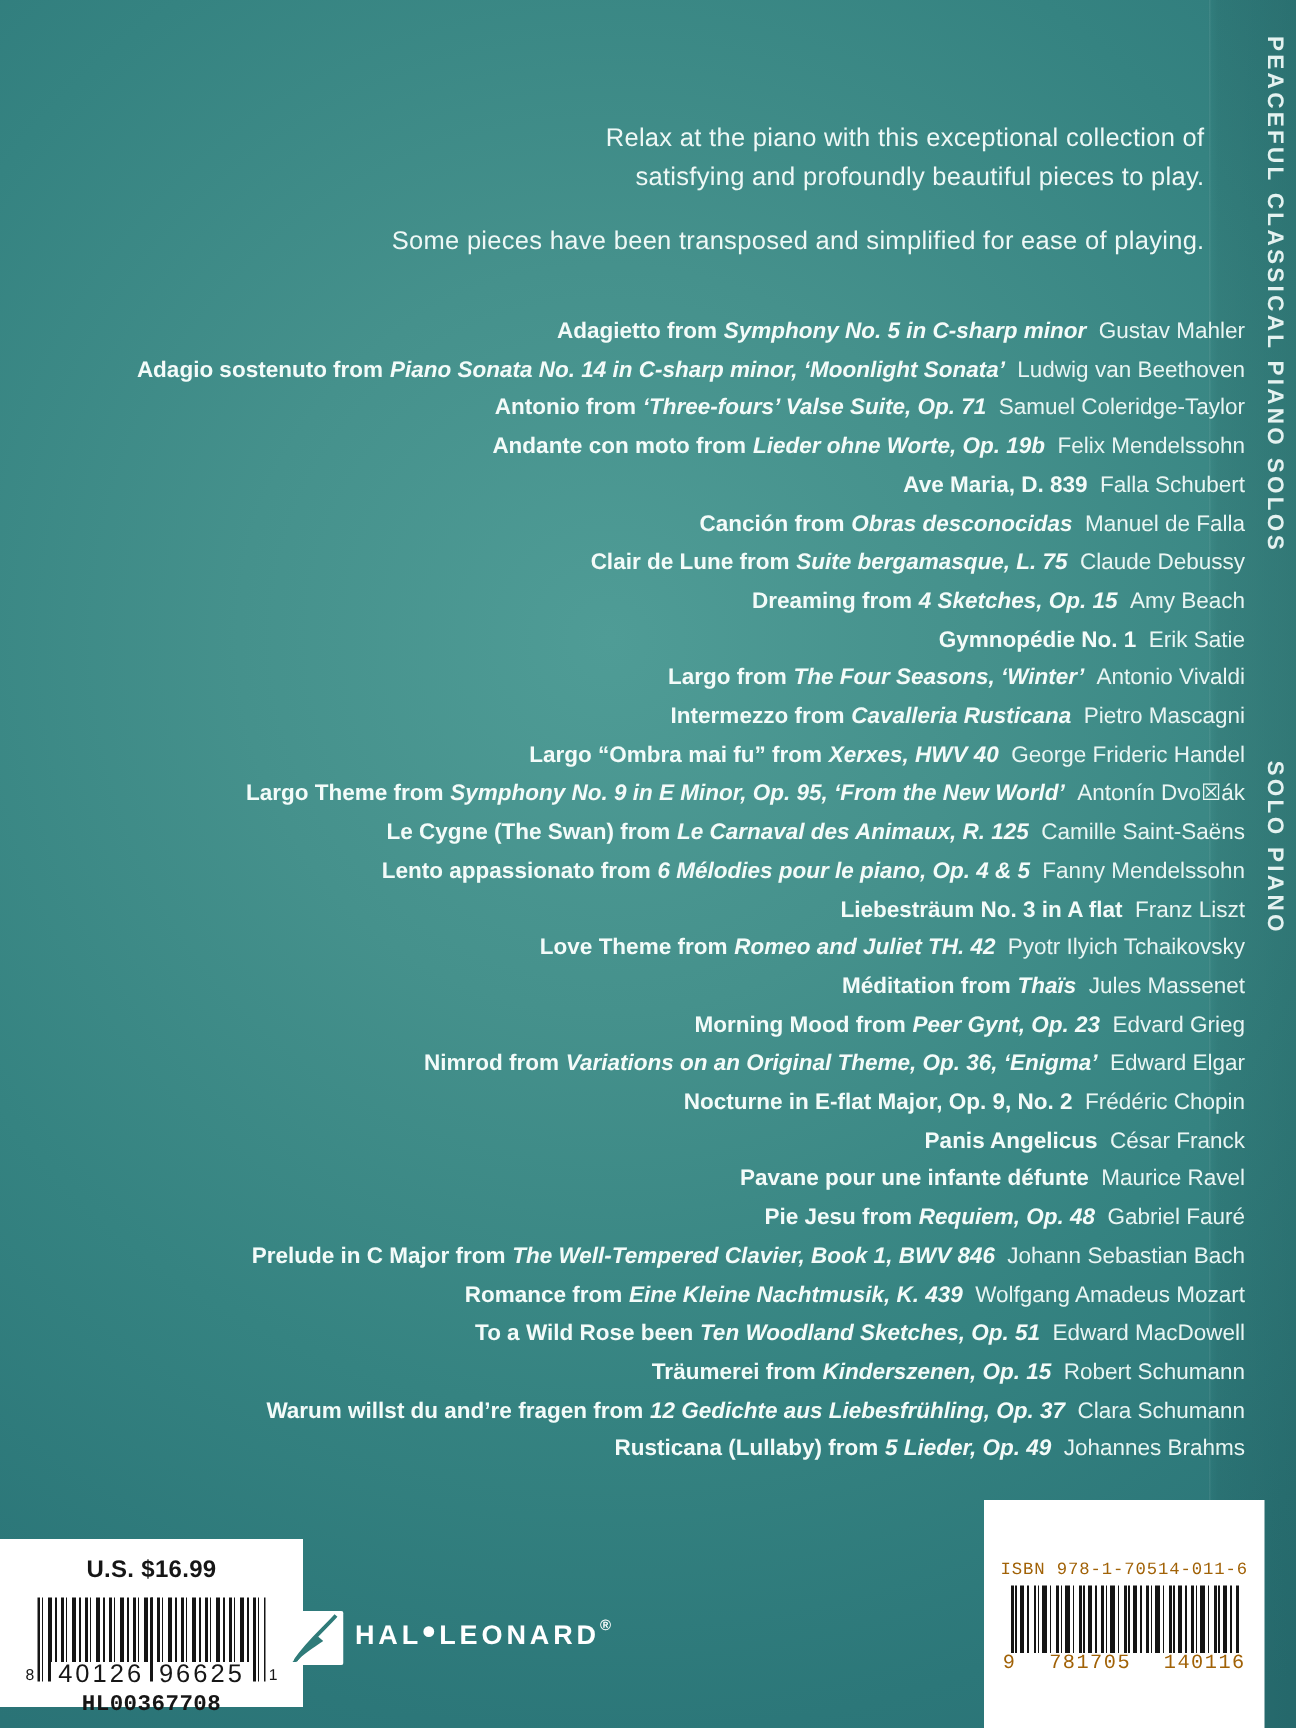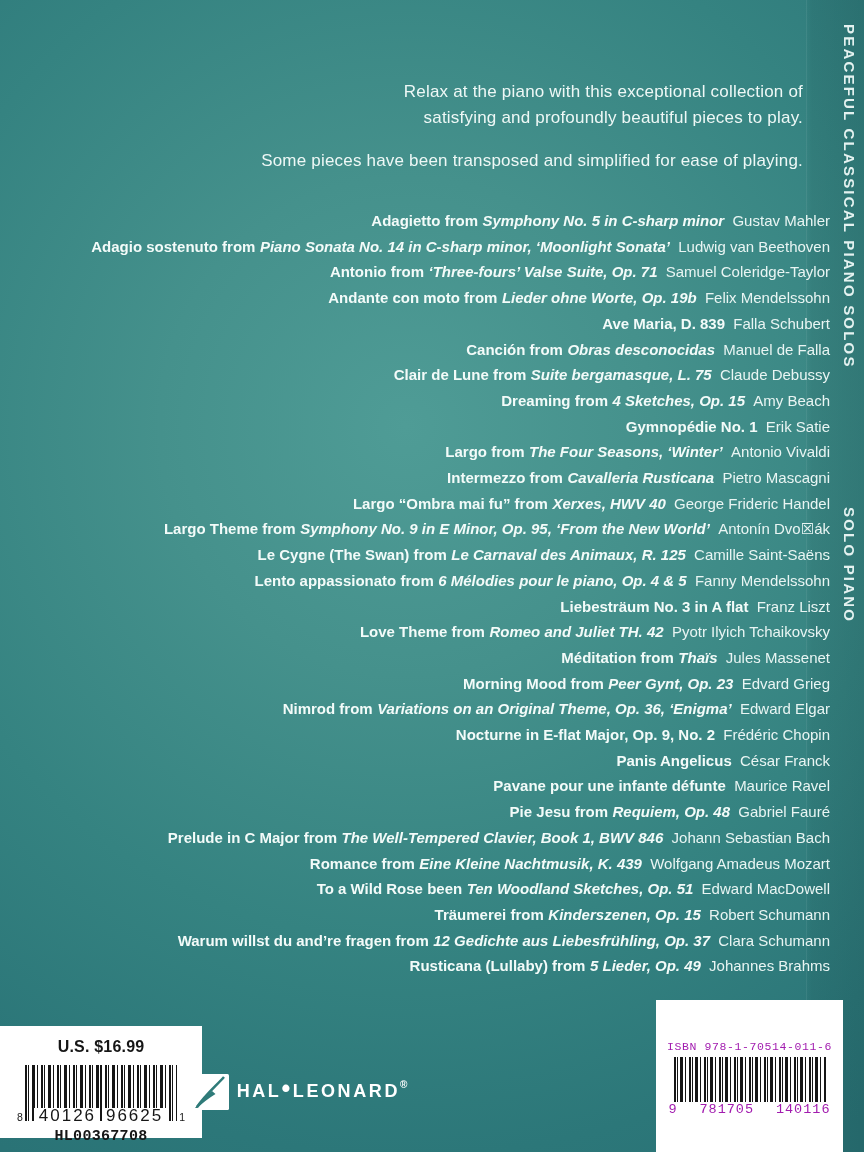--- a/index.html
+++ b/index.html
@@ -39,21 +39,21 @@
   .upc-row{display:flex;align-items:flex-end;width:172px;margin:9px auto 0;}
   .outer{font-size:10.5px;line-height:10px;padding:0 2px;transform:translateY(1px);}
   .barcode{position:relative;flex:1;height:56px;
     background:repeating-linear-gradient(90deg,#151515 0 2px,#fff 2px 3px,#151515 3px 4px,#fff 4px 7px,#151515 7px 10px,#fff 10px 12px,#151515 12px 13px,#fff 13px 16px);}
   .barcode::after{content:"";position:absolute;left:calc(50% - 1px);top:0;width:2px;height:100%;background:#151515;}
   .digit-strip{position:absolute;left:9px;right:9px;bottom:-1px;height:14px;background:#fff;
     display:flex;justify-content:space-around;align-items:flex-end;
     font-size:17px;letter-spacing:2px;line-height:12px;}
   .catalog{margin-top:7px;font-size:15px;font-weight:700;letter-spacing:0.3px;font-family:Liberation Mono, monospace;}
   .isbn-box{position:absolute;left:656px;top:1000px;width:187px;height:152px;background:#fff;
-    text-align:center;color:#a21caf;}
+    text-align:center;color:#a16207;}
   .isbn-text{margin-top:40px;font-family:"Liberation Mono",monospace;font-size:11.5px;letter-spacing:0.6px;}
   .ean-bars{width:152px;height:45px;margin:4px auto 0;position:relative;
     background:repeating-linear-gradient(90deg,#151515 0 2px,#fff 2px 3px,#151515 3px 4px,#fff 4px 6px,#151515 6px 9px,#fff 9px 11px,#151515 11px 12px,#fff 12px 15px);}
   .ean-digits{width:162px;margin:0 auto;display:flex;justify-content:space-between;
     font-family:"Liberation Mono",monospace;font-size:13.5px;letter-spacing:1px;line-height:15px;}
   
   .publisher{position:absolute;left:0;top:1074px;width:600px;display:flex;justify-content:center;
     align-items:flex-start;gap:8px;color:#fff;}
   .pub-icon{display:block;}
   .pub-name{font-variant:small-caps;font-weight:700;font-size:25px;letter-spacing:2.6px;

